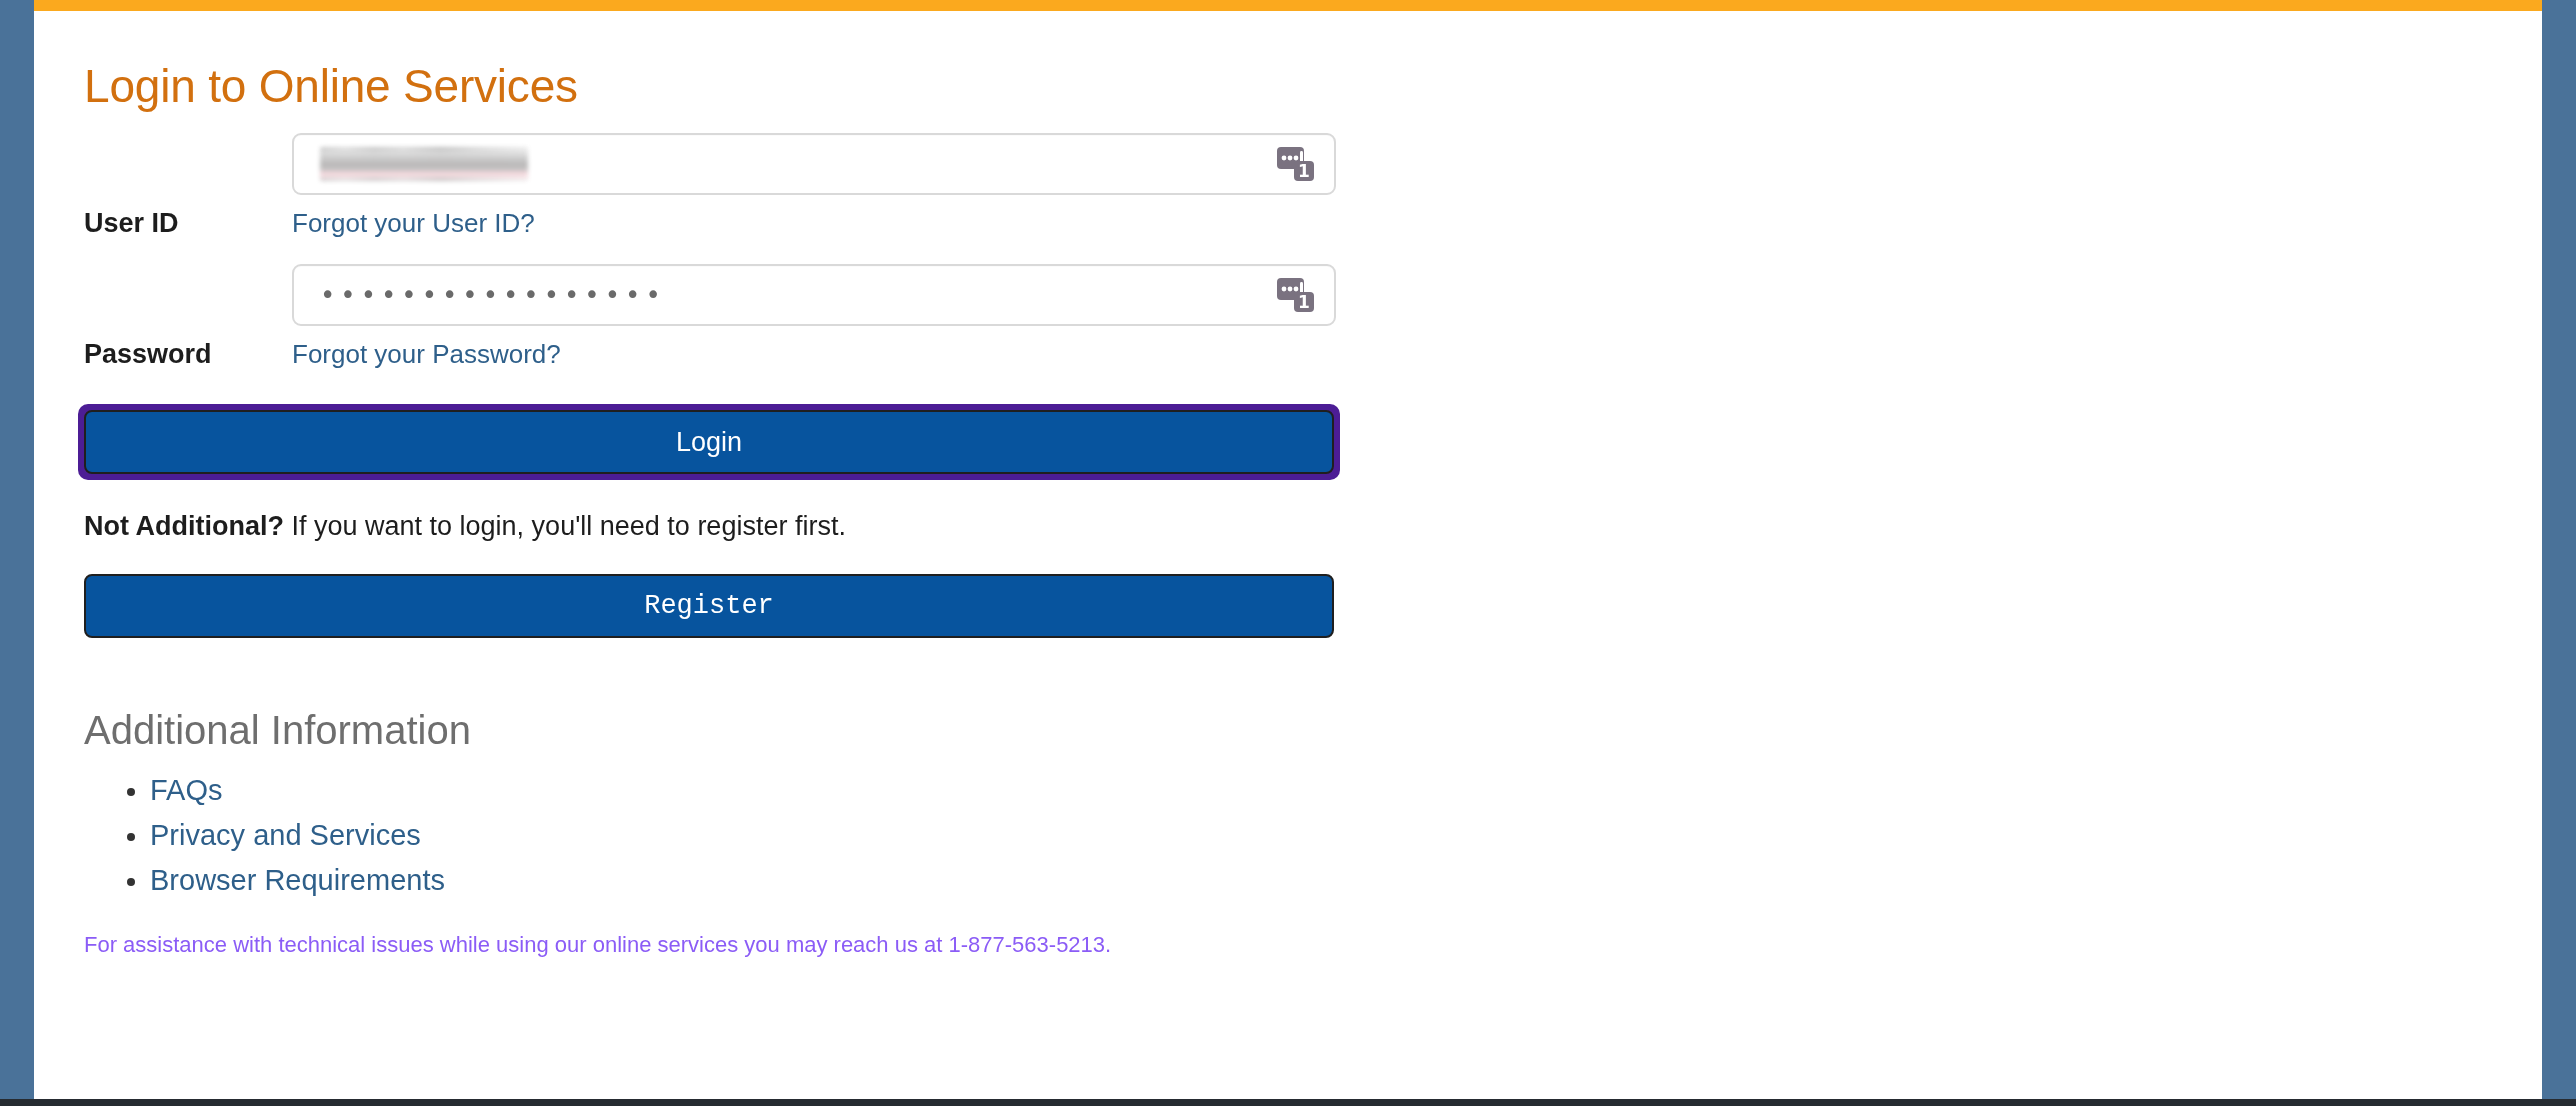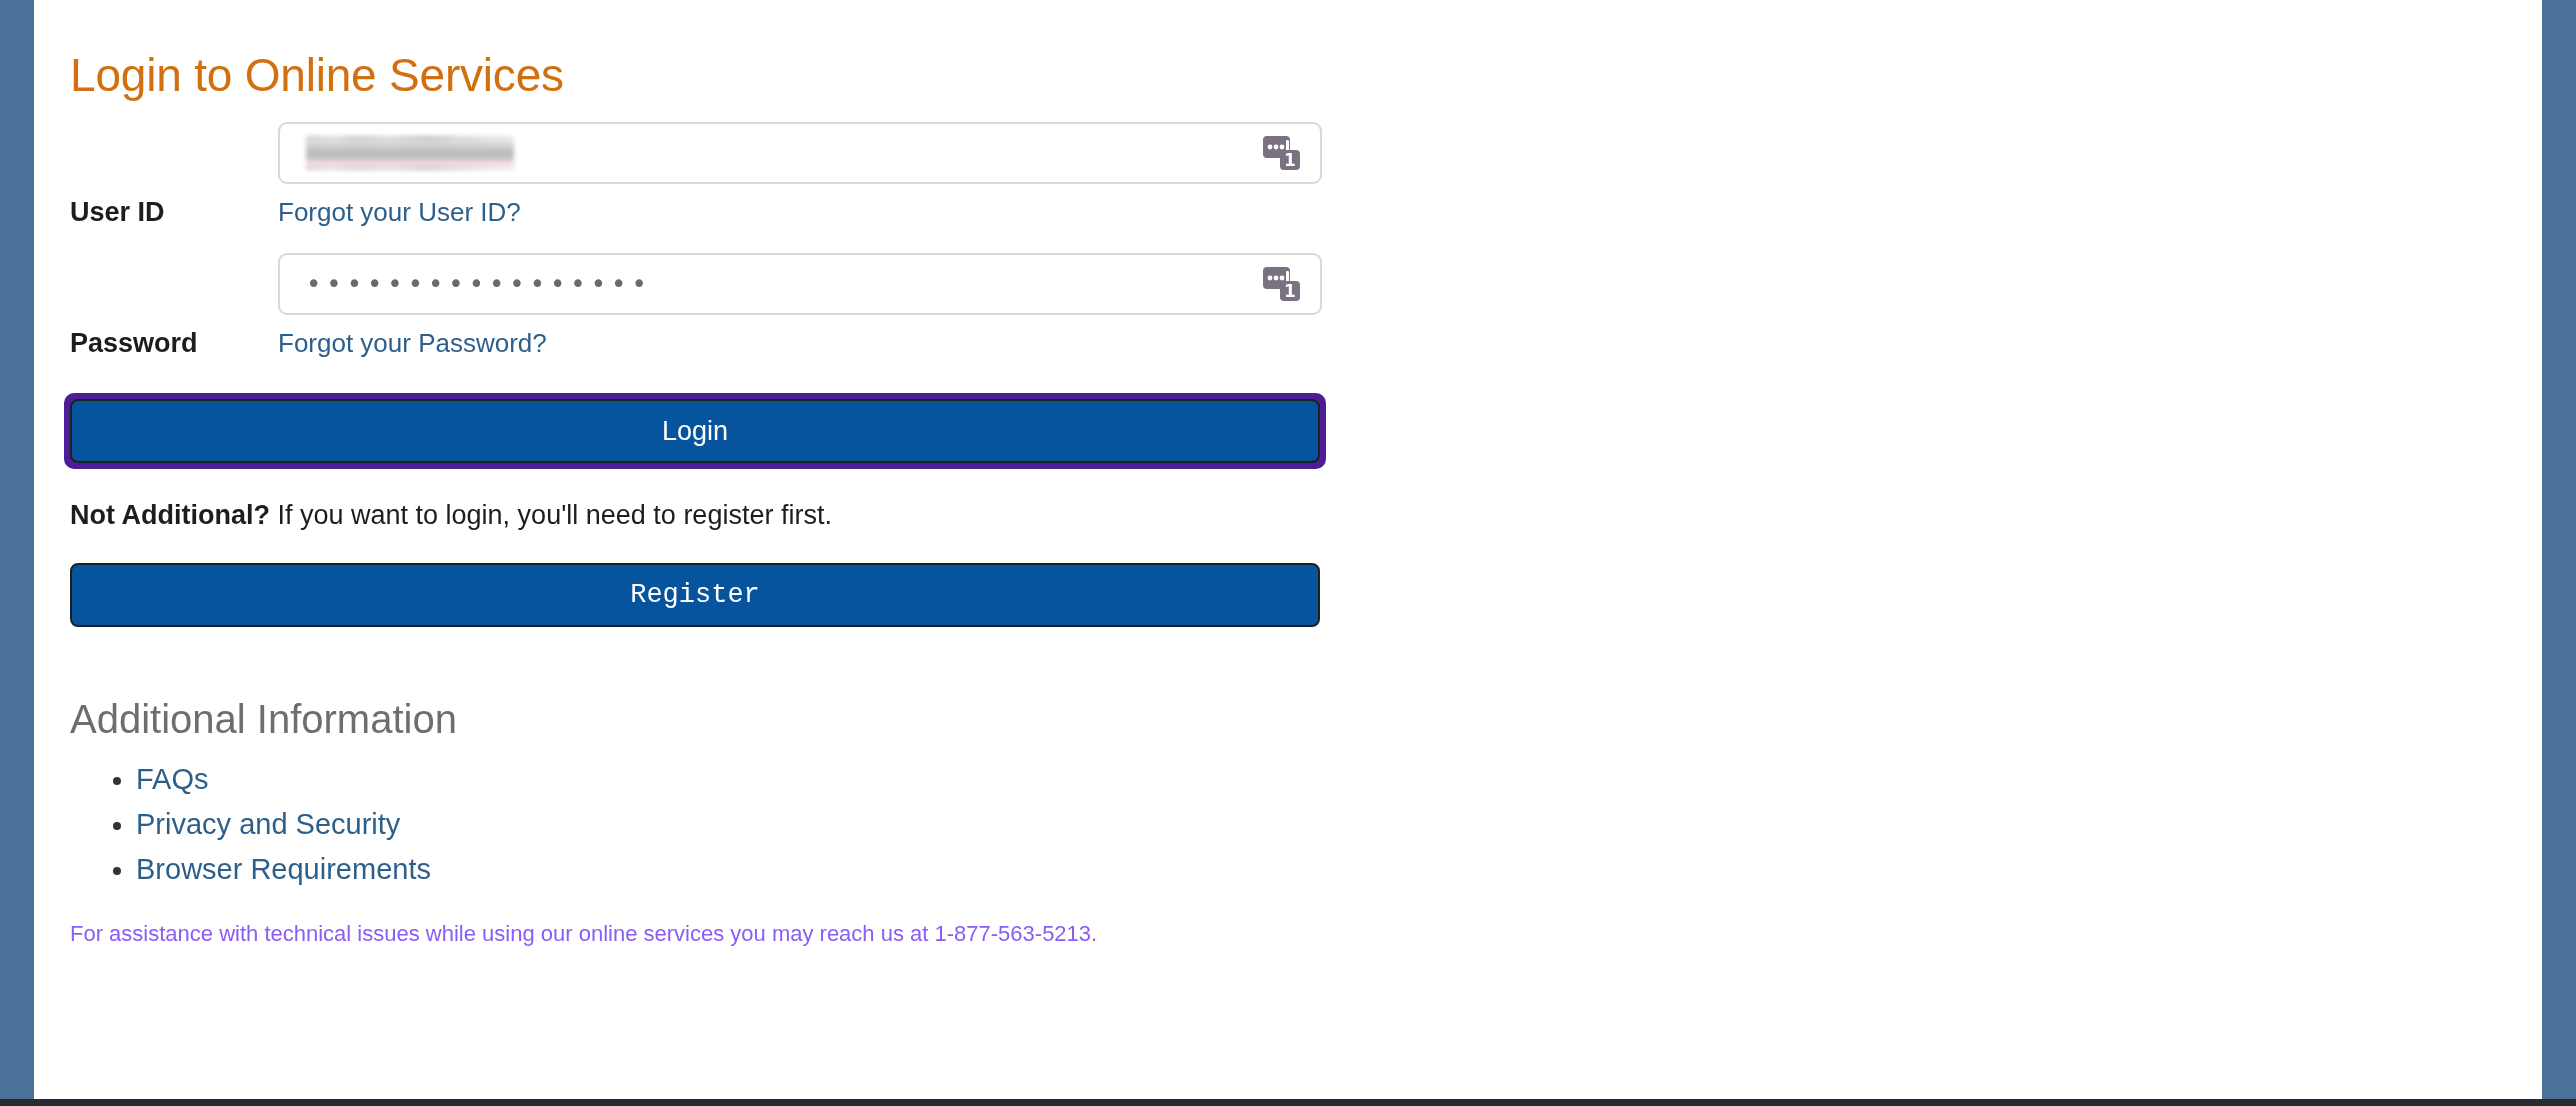--- a/index.html
+++ b/index.html
@@ -46,26 +46,26 @@
     right: 0;
     bottom: 0;
     height: 7px;
     background: #262b31;
   }
 
   
   #content {
     position: absolute;
     left: 34px;
-    top: 0;
+    top: 11px;
     width: 2508px;
     height: 1088px;
     background: #ffffff;
     box-sizing: border-box;
-    padding: 0 0 0 2px;
+    padding: 0 0 0 16px;
   }
 
   .page-title {
     margin: 0;
     padding: 52px 0 0 34px;
     font-size: 46px;
     font-weight: 400;
     color: #d2700f;
     letter-spacing: -0.2px;
     line-height: 1;
@@ -308,21 +308,21 @@
 
     <button class="btn btn-register">Register</button>
 
     <h2 class="section-heading">Additional Information</h2>
 
     <ul class="links-list">
       <li>
         <a href="#">FAQs</a>
       </li>
       <li>
-        <a href="#">Privacy and Security</a>
+        <a href="#">Privacy and Services</a>
       </li>
       <li>
         <a href="#">Browser Requirements</a>
       </li>
     </ul>
 
     <p class="assistance">For assistance with technical issues while using our online services you may reach us at 1-877-563-5213.</p>
 
   </div>
 

